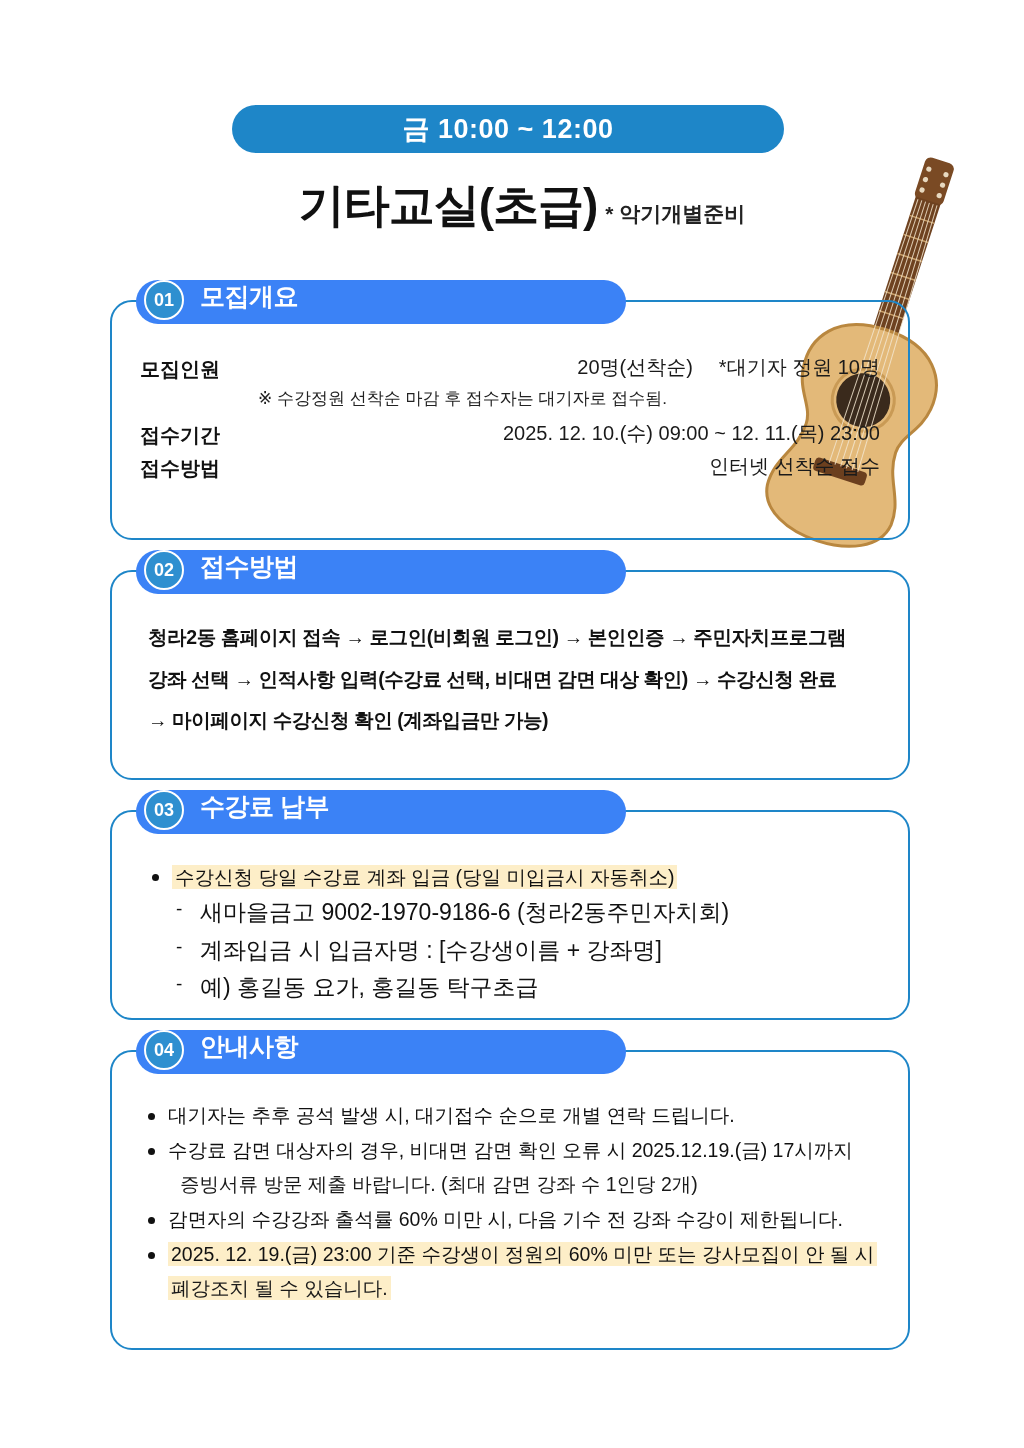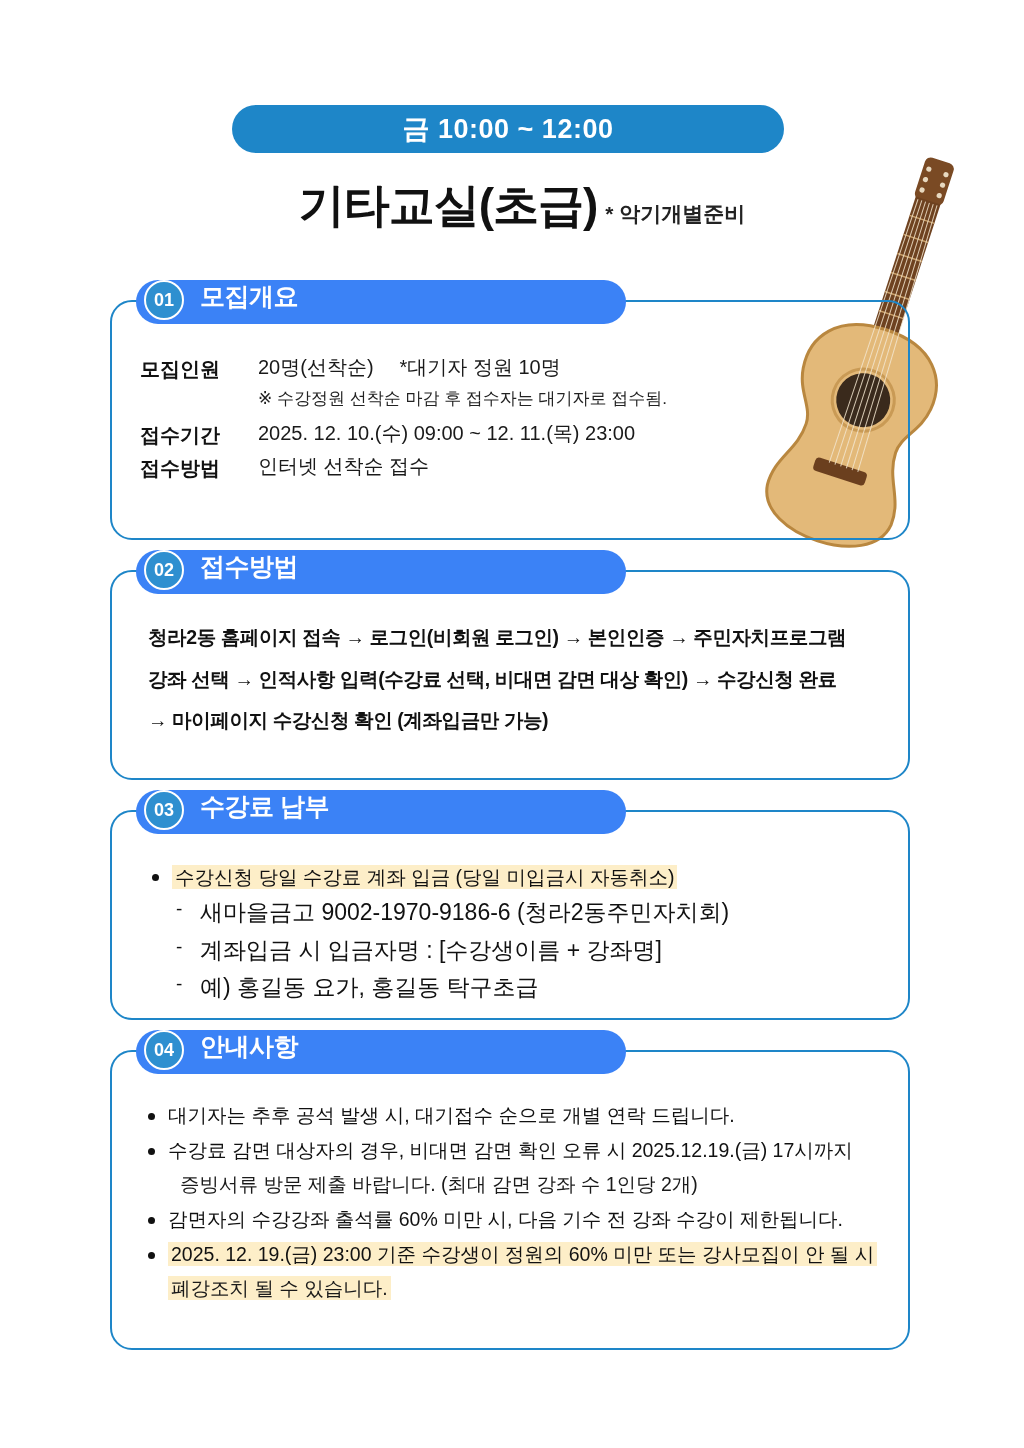--- a/index.html
+++ b/index.html
@@ -121,20 +121,21 @@
   .s1-body {
     position: absolute;
     left: 28px;
     top: 52px;
     width: 740px;
   }
   .s1-row {
     display: flex;
     align-items: flex-start;
     margin-bottom: 4px;
+    justify-content: space-between;
   }
   .s1-label {
     width: 118px;
     flex: 0 0 118px;
     font-size: 20px;
     font-weight: bold;
     color: #111;
     padding-top: 2px;
   }
   .s1-val {

